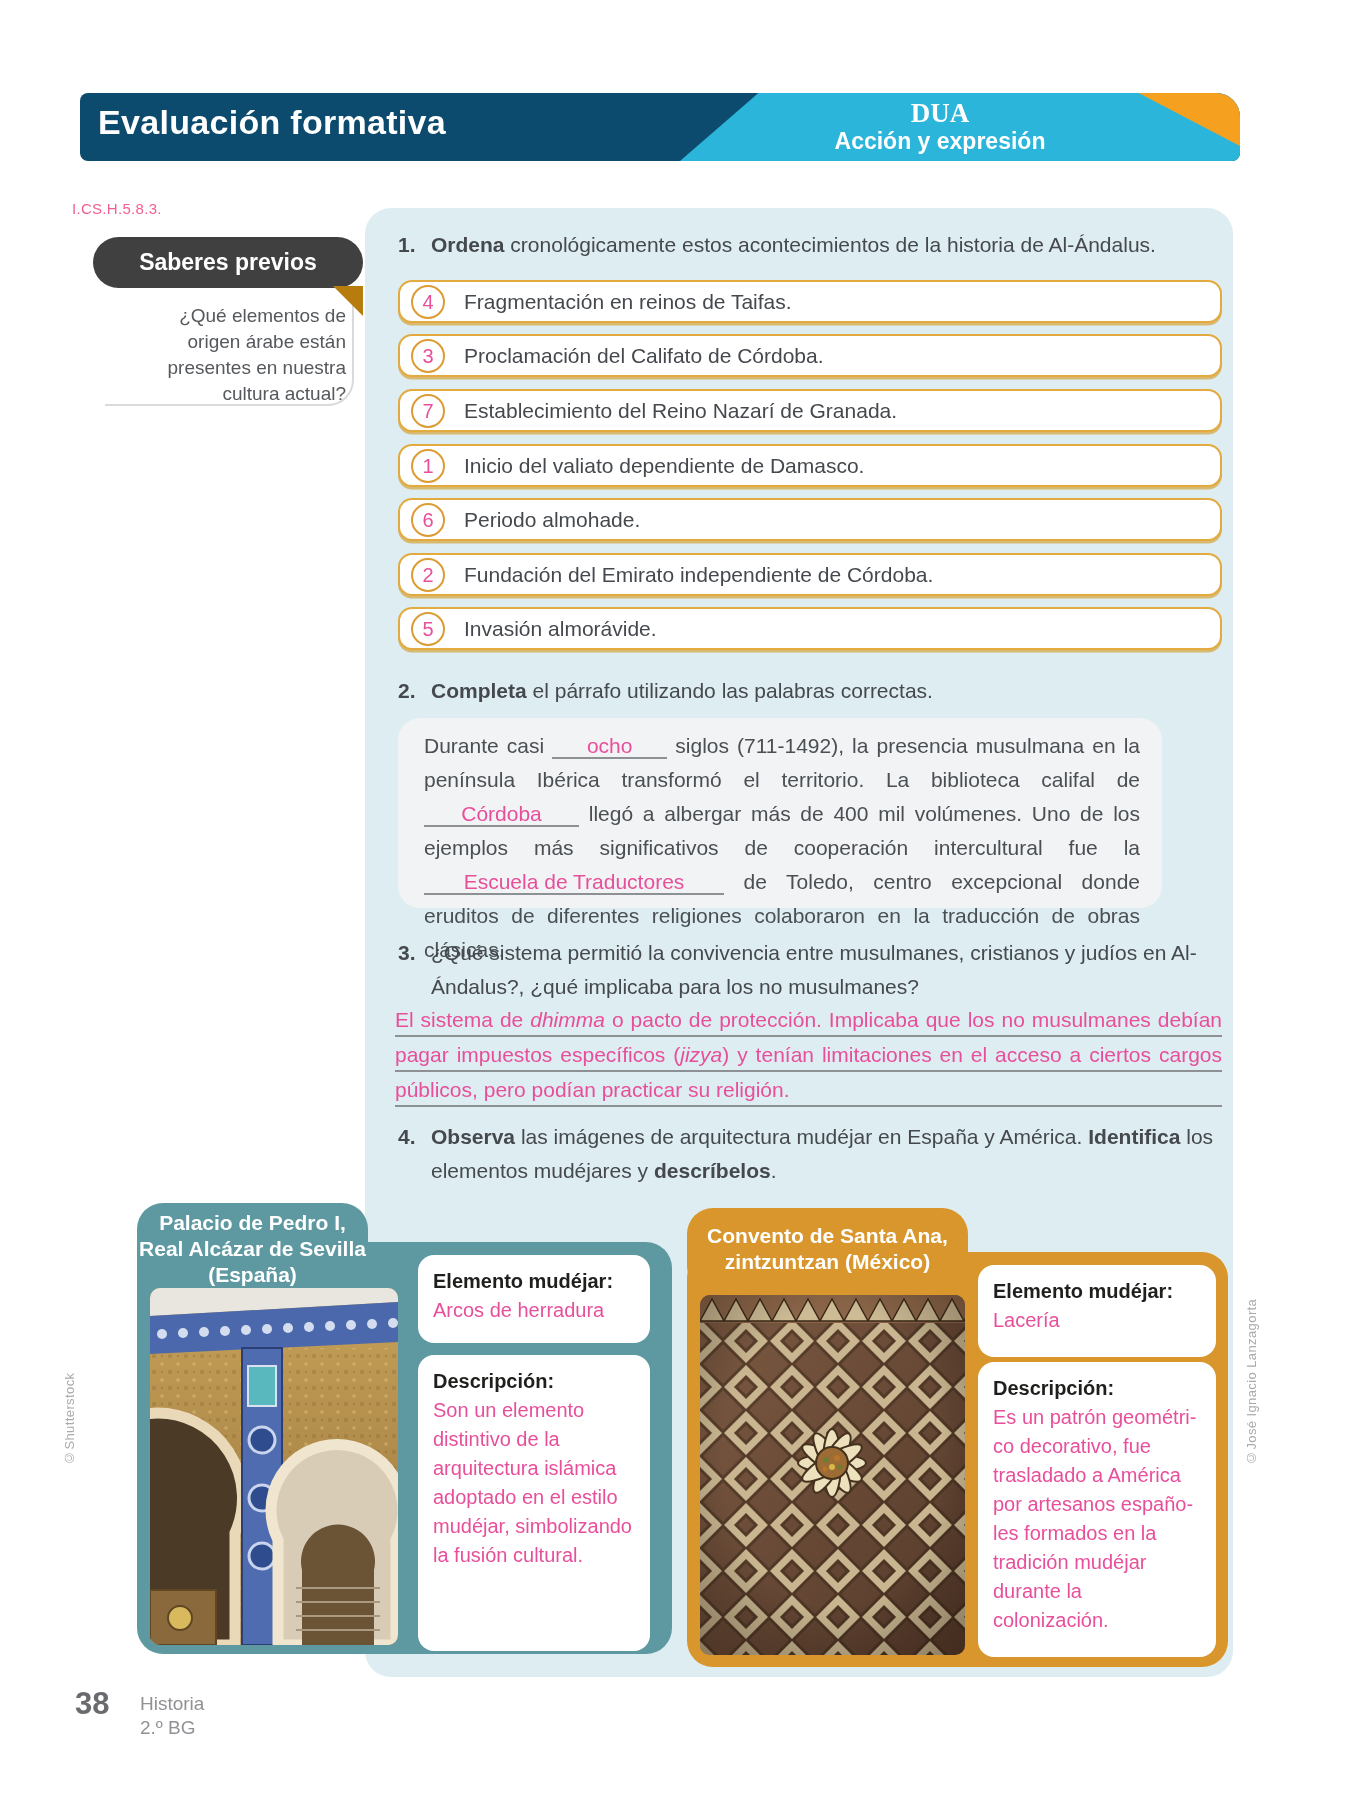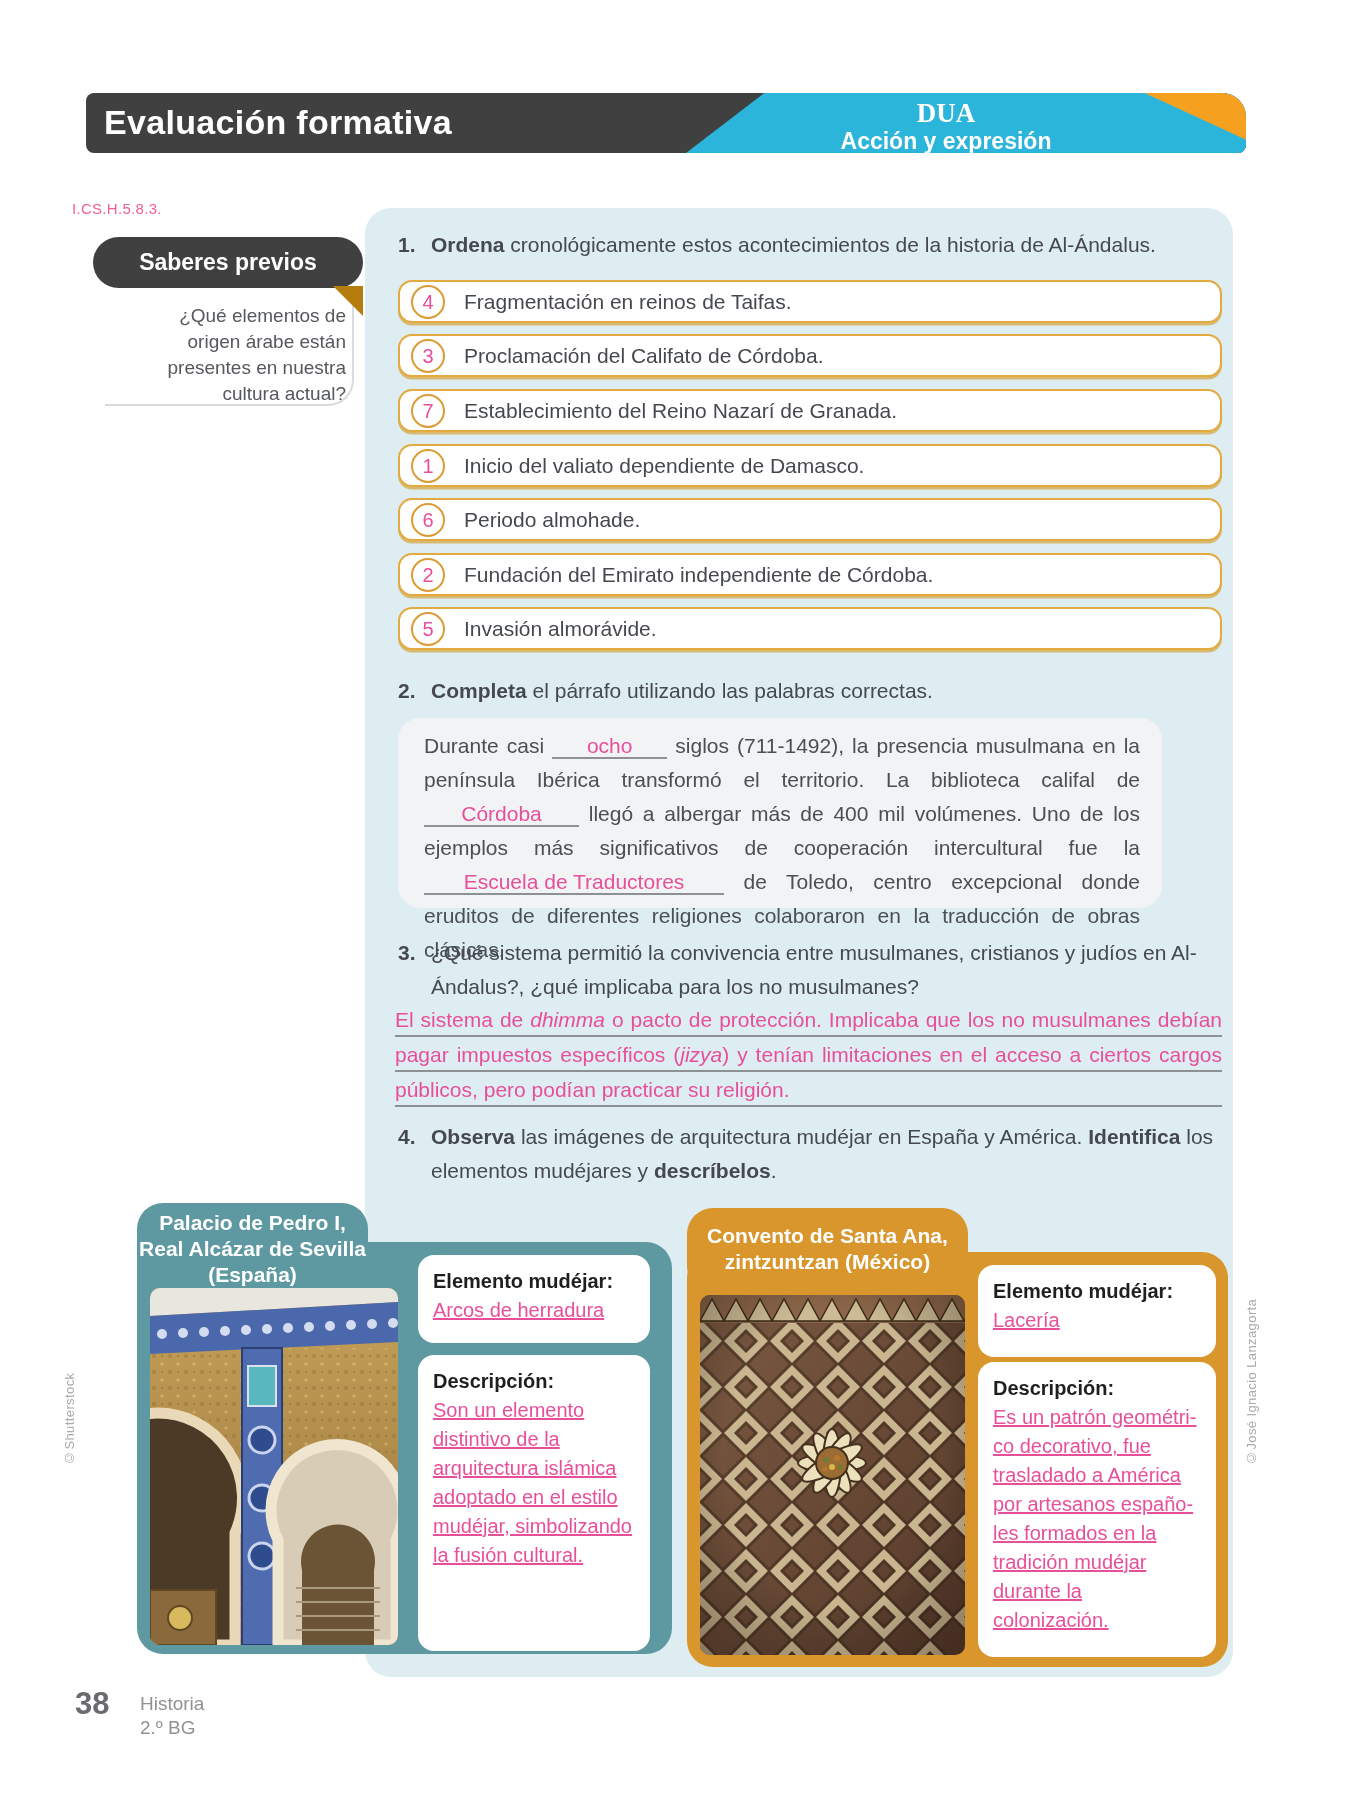--- a/index.html
+++ b/index.html
@@ -3,21 +3,21 @@
 <meta charset="utf-8">
 <style>
   html,body{margin:0;padding:0;}
   body{
     width:1350px;height:1800px;position:relative;background:#ffffff;
     font-family:"Liberation Sans",sans-serif;color:#45494e;overflow:hidden;
   }
   .abs{position:absolute;}
 
   
-  .band{left:86px;top:93px;width:1160px;height:60px;background:#404040;
+  .band{left:80px;top:93px;width:1160px;height:68px;background:#0c4a6e;
         border-radius:8px 24px 8px 8px;overflow:hidden;}
   .band-cyan{position:absolute;right:0;top:0;width:560px;height:100%;background:#2cb5da;
         clip-path:polygon(14% 0,100% 0,100% 100%,0 100%);}
   .band-orange{position:absolute;right:0;top:0;width:195px;height:100%;background:#f5a01f;
         clip-path:polygon(48% 0,100% 0,100% 78%);}
   .band-title{position:absolute;left:18px;top:10px;font-size:34px;font-weight:bold;color:#fff;letter-spacing:.3px;}
   .dua-box{position:absolute;left:640px;top:5px;width:440px;text-align:center;color:#fff;}
   .dua1{font-size:27px;font-weight:bold;line-height:30px;font-family:Liberation Serif, serif;}
   .dua2{font-size:23px;font-weight:bold;line-height:27px;}
   .code{left:72px;top:164px;font-size:15px;color:#f2608e;letter-spacing:.3px;margin-top:36px;}
@@ -64,21 +64,21 @@
   .card-header{color:#fff;font-weight:bold;text-align:center;white-space:pre-line;
         font-size:21px;line-height:26px;border-radius:26px;box-sizing:border-box;}
   .hd-teal{left:137px;top:1203px;width:231px;height:88px;background:#5e99a1;padding-top:7px;}
   .hd-orange{left:687px;top:1208px;width:281px;height:84px;background:#d9962c;padding-top:15px;}
   .card{border-radius:26px;}
   .card-teal{left:137px;top:1242px;width:535px;height:412px;background:#5e99a1;}
   .card-orange{left:687px;top:1252px;width:541px;height:415px;background:#d9962c;}
   .photo{position:absolute;border-radius:10px;overflow:hidden;}
   .wbox{position:absolute;background:#fff;border-radius:16px;box-sizing:border-box;padding:13px 15px;}
   .wbox .lbl{font-size:20px;font-weight:bold;color:#1f1f1d;line-height:26px;}
-  .wbox .val{font-size:20px;color:#e84f9b;line-height:29px;white-space:pre-line;margin-top:2px;text-decoration:underline;}
+  .wbox .val{font-size:20px;color:#e84f9b;line-height:29px;white-space:pre-line;margin-top:2px;}
 
   .vcredit{color:#a8aaad;font-size:13px;letter-spacing:.4px;
         writing-mode:vertical-rl;transform:rotate(180deg);height:210px;text-align:left;}
 
   
   .pagenum{left:75px;top:1686px;font-size:31px;font-weight:bold;color:#6a6b6e;}
   .foot-sub{left:140px;top:1692px;font-size:19px;color:#909295;line-height:24px;}
 </style>
 </head>
 <body>

